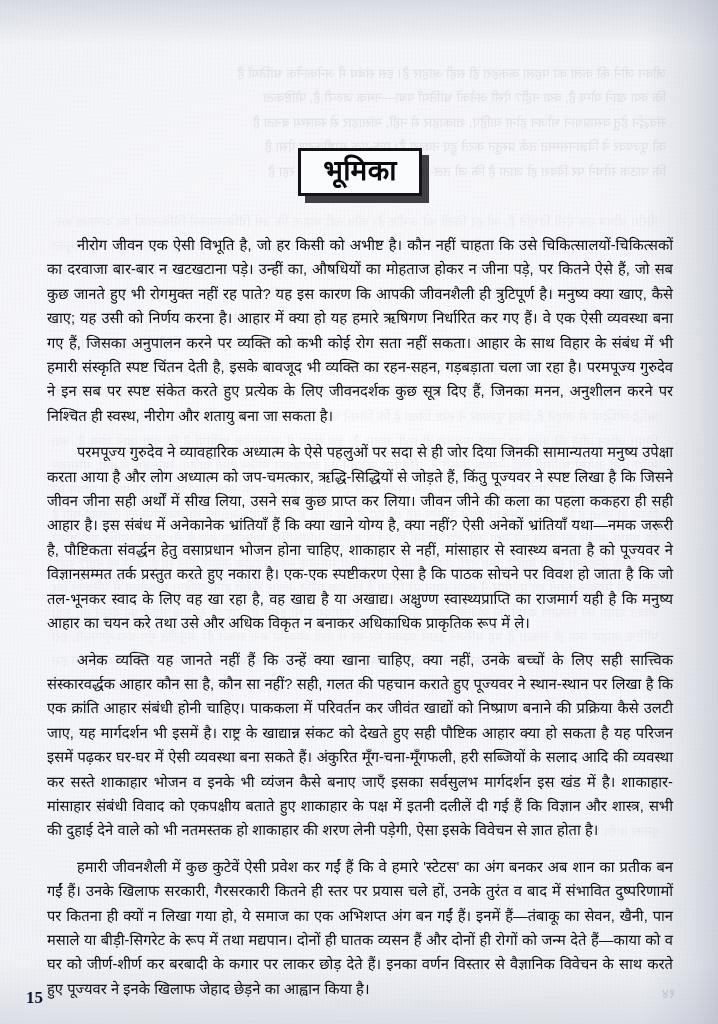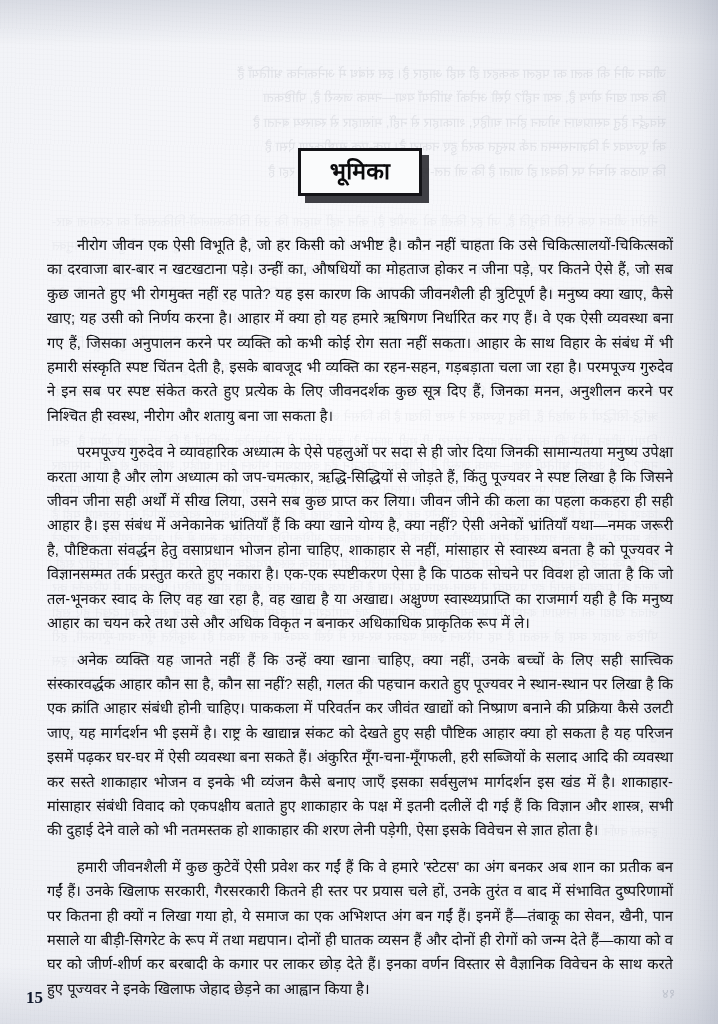--- a/index.html
+++ b/index.html
@@ -120,21 +120,21 @@
     height: 48px;
     box-sizing: border-box;
     border: 3.5px solid #141418;
     background: #fafbfc;
     display: flex;
     align-items: center;
     justify-content: center;
   }
   #heading-text {
     font-family: "Liberation Sans", "DejaVu Sans", sans-serif;
-    font-size: 23px;
+    font-size: 28px;
     font-weight: 700;
     letter-spacing: .4px;
     color: #0a0a0c;
     line-height: 1;
     padding-bottom: 2px;
     text-align: right;
   }
 
   
   #body-block {

